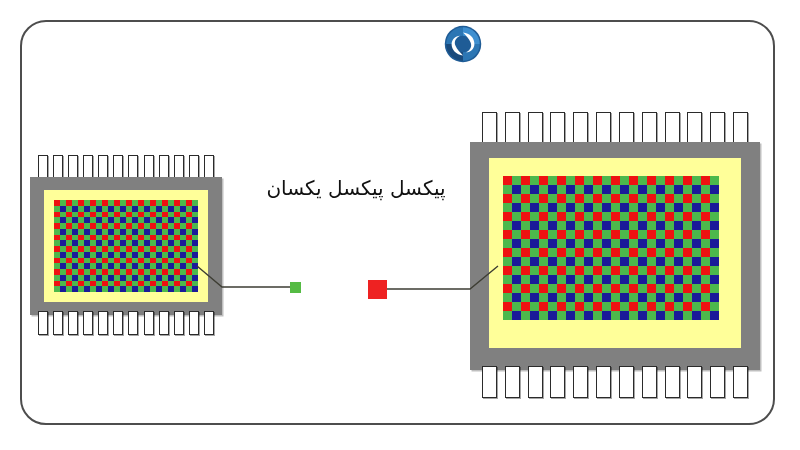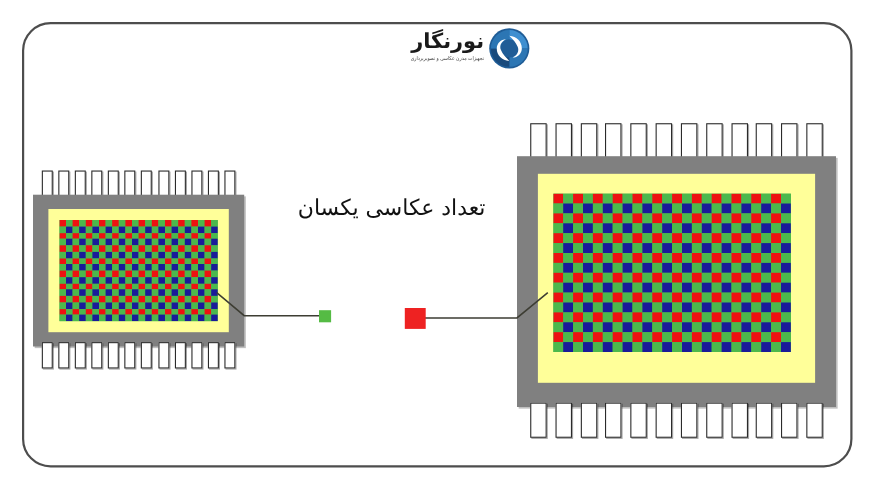--- a/index.html
+++ b/index.html
@@ -154,27 +154,23 @@
 <div id="logo">
   <svg id="logo-mark" viewBox="0 0 100 100">
     <circle cx="50" cy="50" r="48" fill="#1f5c96"></circle>
     <path d="M50 6 A44 44 0 0 1 94 50 L72 50 A22 22 0 0 0 50 28 Z" fill="#3e8fd0"></path>
     <path d="M94 50 A44 44 0 0 1 50 94 L50 72 A22 22 0 0 0 72 50 Z" fill="#2c76b4"></path>
     <path d="M50 94 A44 44 0 0 1 6 50 L28 50 A22 22 0 0 0 50 72 Z" fill="#194a7c"></path>
     <path d="M6 50 A44 44 0 0 1 50 6 L50 28 A22 22 0 0 0 28 50 Z" fill="#2c76b4"></path>
     <path d="M50 20 C68 22 80 34 80 50 C80 62 70 72 58 72 C70 66 74 56 70 46 C66 36 58 28 50 20 Z" fill="#ffffff"></path>
     <path d="M50 80 C32 78 20 66 20 50 C20 38 30 28 42 28 C30 34 26 44 30 54 C34 64 42 72 50 80 Z" fill="#ffffff"></path>
   </svg>
-  <div id="logo-text-wrap">
-    <div id="logo-word">نورنگار</div>
-    <div id="logo-tagline">تجهیزات مدرن عکاسی و تصویربرداری</div>
-  </div>
 </div>
 
-<div id="caption" style="color: rgb(17, 17, 17);">تعداد عکاسی یکسان</div>
+<div id="caption" style="color: rgb(17, 17, 17);">پیکسل پیکسل یکسان</div>
 
 <div class="sensor" id="small-sensor" style="left:30px; top:155px; width:192px; height:182px;">
   <div class="pin-row" id="small-pins-top" style="left:8px; top:0px; width:176px; height:26px;">
       <div class="pin" style="width: 10px; height: 24px;"></div>
       <div class="pin" style="width: 10px; height: 24px;"></div>
       <div class="pin" style="width: 10px; height: 24px;"></div>
       <div class="pin" style="width: 10px; height: 24px;"></div>
       <div class="pin" style="width: 10px; height: 24px;"></div>
       <div class="pin" style="width: 10px; height: 24px;"></div>
       <div class="pin" style="width: 10px; height: 24px;"></div>

